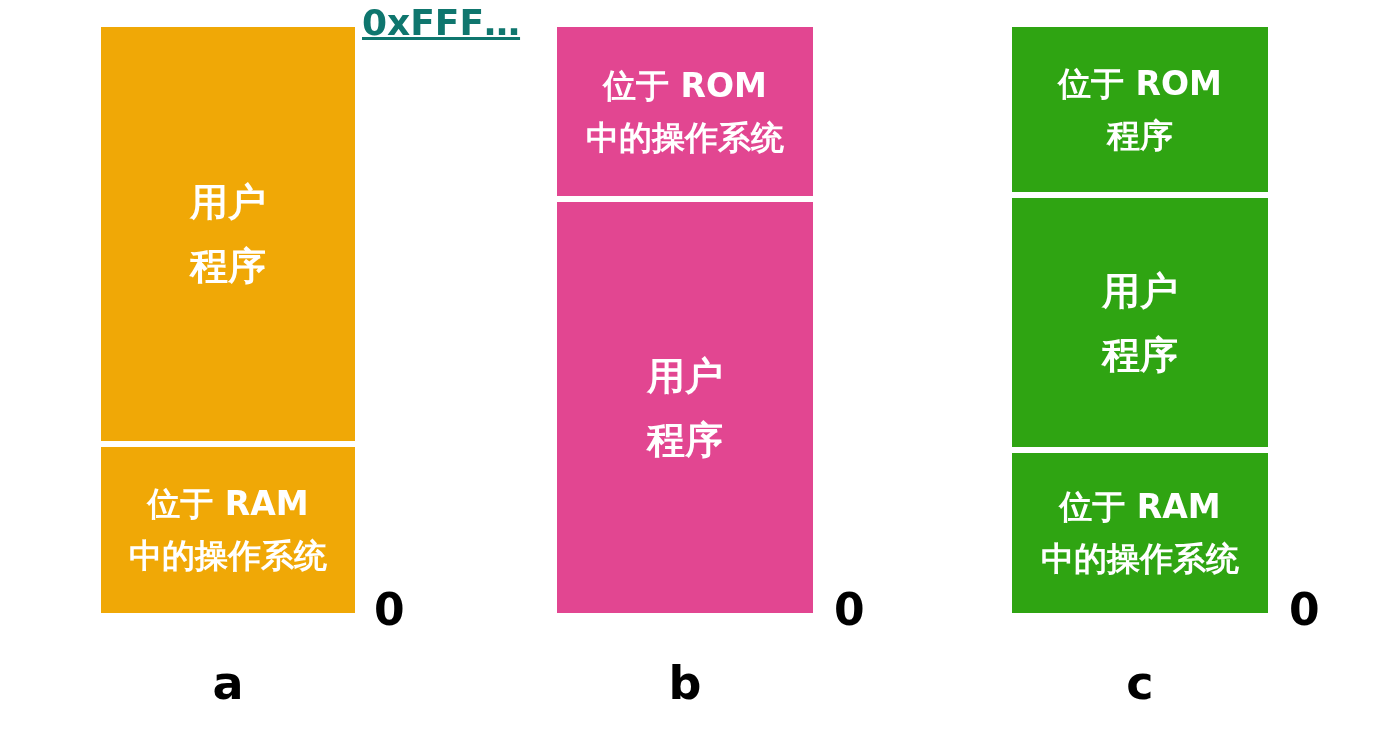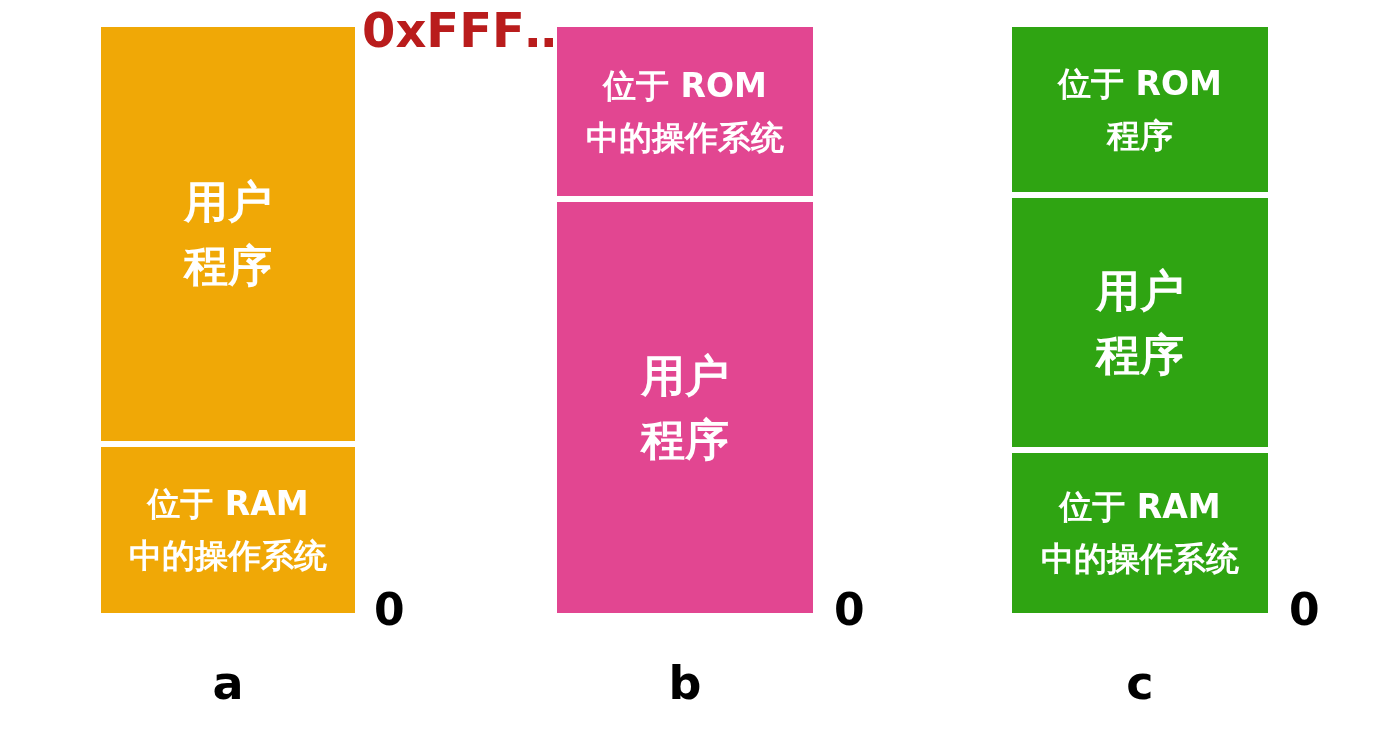--- a/index.html
+++ b/index.html
@@ -15,25 +15,25 @@
     display:flex; flex-direction:column; align-items:center; justify-content:center;
     color:#ffffff; font-weight:bold; text-align:center;
   }
   .col-a .b1 { height:414px; }
   .col-a .b2 { height:166px; }
   .col-b .b1 { height:169px; }
   .col-b .b2 { height:411px; }
   .col-c .b1 { height:165px; }
   .col-c .b2 { height:249px; }
   .col-c .b3 { height:160px; }
-  .text-lg .line { font-size:44px; line-height:64px; }
+  .text-lg .line { font-size:38px; line-height:64px; }
   .text-md .line { font-size:33px; line-height:52px; }
   .addr-top {
     position:absolute; left:362px; top:2px;
-    font-size:48px; font-weight:bold; color:#b91c1c; white-space:nowrap;
+    font-size:36px; font-weight:bold; color:#0f766e; white-space:nowrap;text-decoration:underline;
   }
   .zero {
     position:absolute; top:584px;
     font-size:44px; font-weight:bold; color:#000000;
   }
   .zero-a { left:374px; }
   .zero-b { left:834px; }
   .zero-c { left:1289px; }
   .letter {
     position:absolute; top:656px; transform:translateX(-50%);

